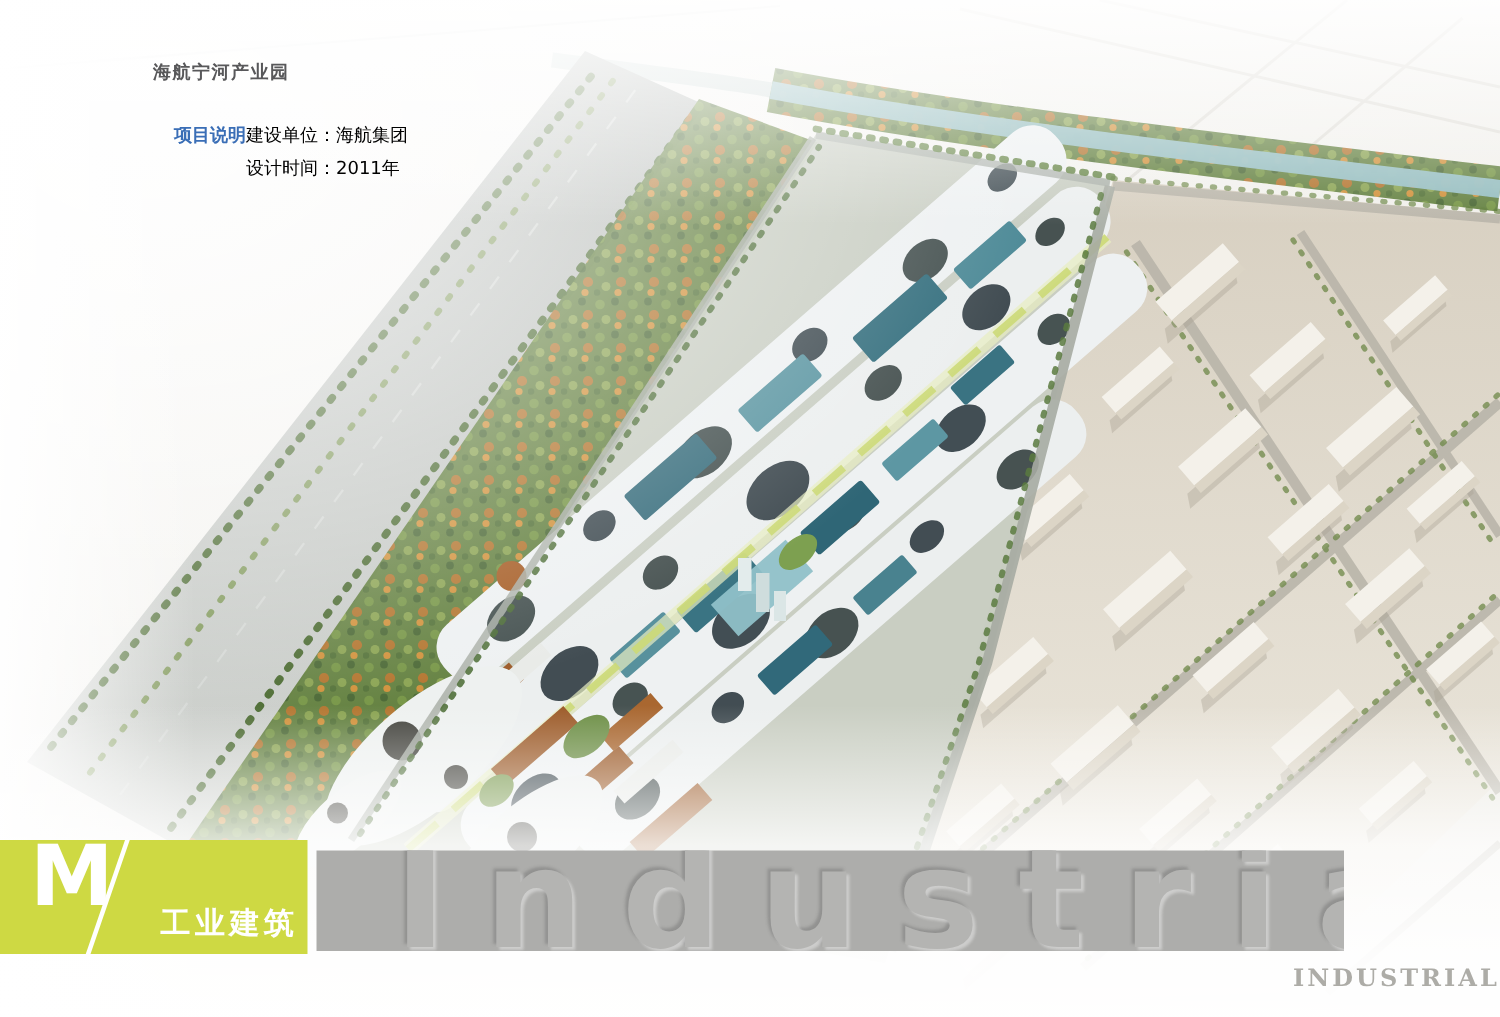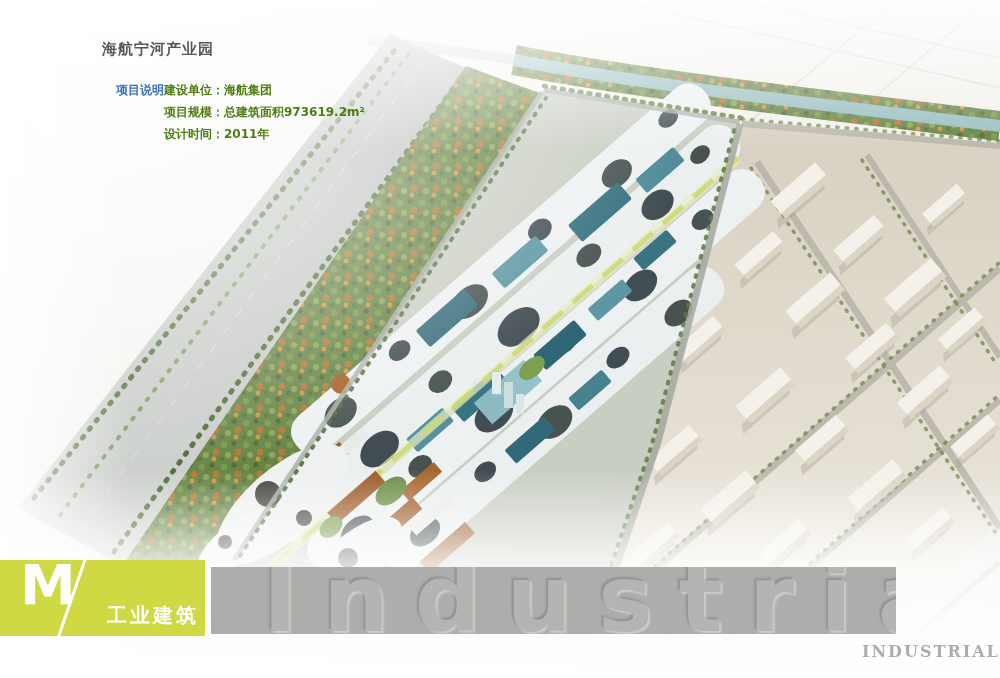--- a/index.html
+++ b/index.html
@@ -6,29 +6,29 @@
   .page{
     position:relative;width:1000px;height:678px;overflow:hidden;
     background:#f6f6f4;
     font-family:"DejaVu Sans","Liberation Sans",sans-serif;
   }
   .scene{position:absolute;left:0;top:0;z-index:0;}
 
   
   .page-title{
     position:absolute;left:102px;top:40px;z-index:4;
-    font-size:15px;font-weight:700;letter-spacing:1px;color:#58585a;
+    font-size:12px;font-weight:700;letter-spacing:1px;color:#58585a;
   }
   .info-block{position:absolute;left:116px;top:83px;z-index:4;display:flex;}
   .info-label{
     width:48px;font-size:12px;font-weight:700;color:#3a6eb6;line-height:14px;
   }
   .info-rows{margin-left:0;}
   .info-row{
-    height:22px;font-size:12px;font-weight:700;color:#4d7c0f;line-height:14px;
+    height:22px;font-size:12px;font-weight:400;color:#000000;line-height:14px;
     white-space:nowrap;
   }
 
   
   .chapter{position:absolute;right:0;top:0;width:180px;height:130px;z-index:4;}
   .chapter-square{position:absolute;right:0;top:0;width:55px;height:55px;background:#dce24d;}
   .chapter-slash{
     position:absolute;right:8px;top:-14px;width:13px;height:84px;background:#c9d23a;
     transform:rotate(21deg);
   }
@@ -308,21 +308,20 @@
     <rect width="130" height="678" fill="url(#fogLeft)"></rect>
     <rect y="470" width="1000" height="208" fill="url(#fadeBottom)"></rect>
   </svg>
 
   <div class="page-title">海航宁河产业园</div>
 
   <div class="info-block">
     <div class="info-label">项目说明</div>
     <div class="info-rows">
       <div class="info-row"><span>建设单位：</span><span>海航集团</span></div>
-      <div class="info-row"><span>项目规模：</span><span>总建筑面积973619.2m²</span></div>
       <div class="info-row"><span>设计时间：</span><span>2011年</span></div>
     </div>
   </div>
 
 
   <div class="band">
     <div class="watermark">Industrial</div>
   </div>
 
   <div class="section-tab">

